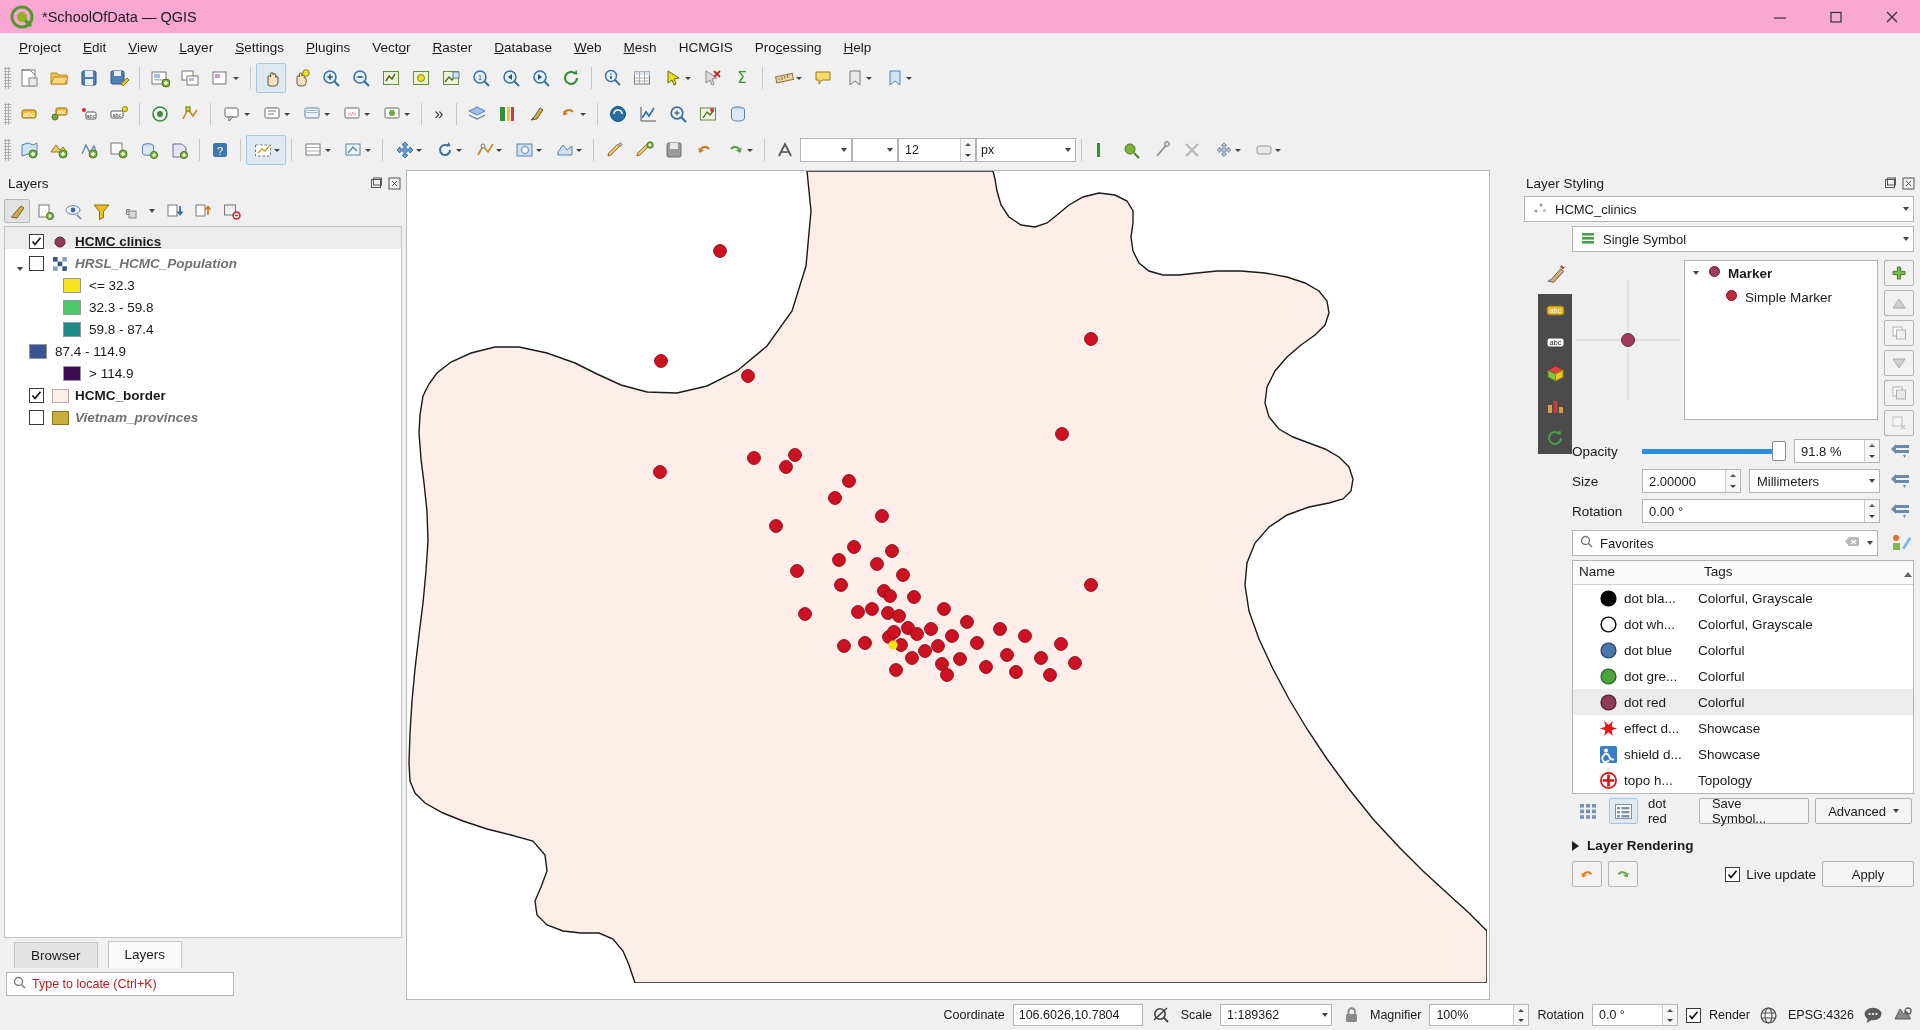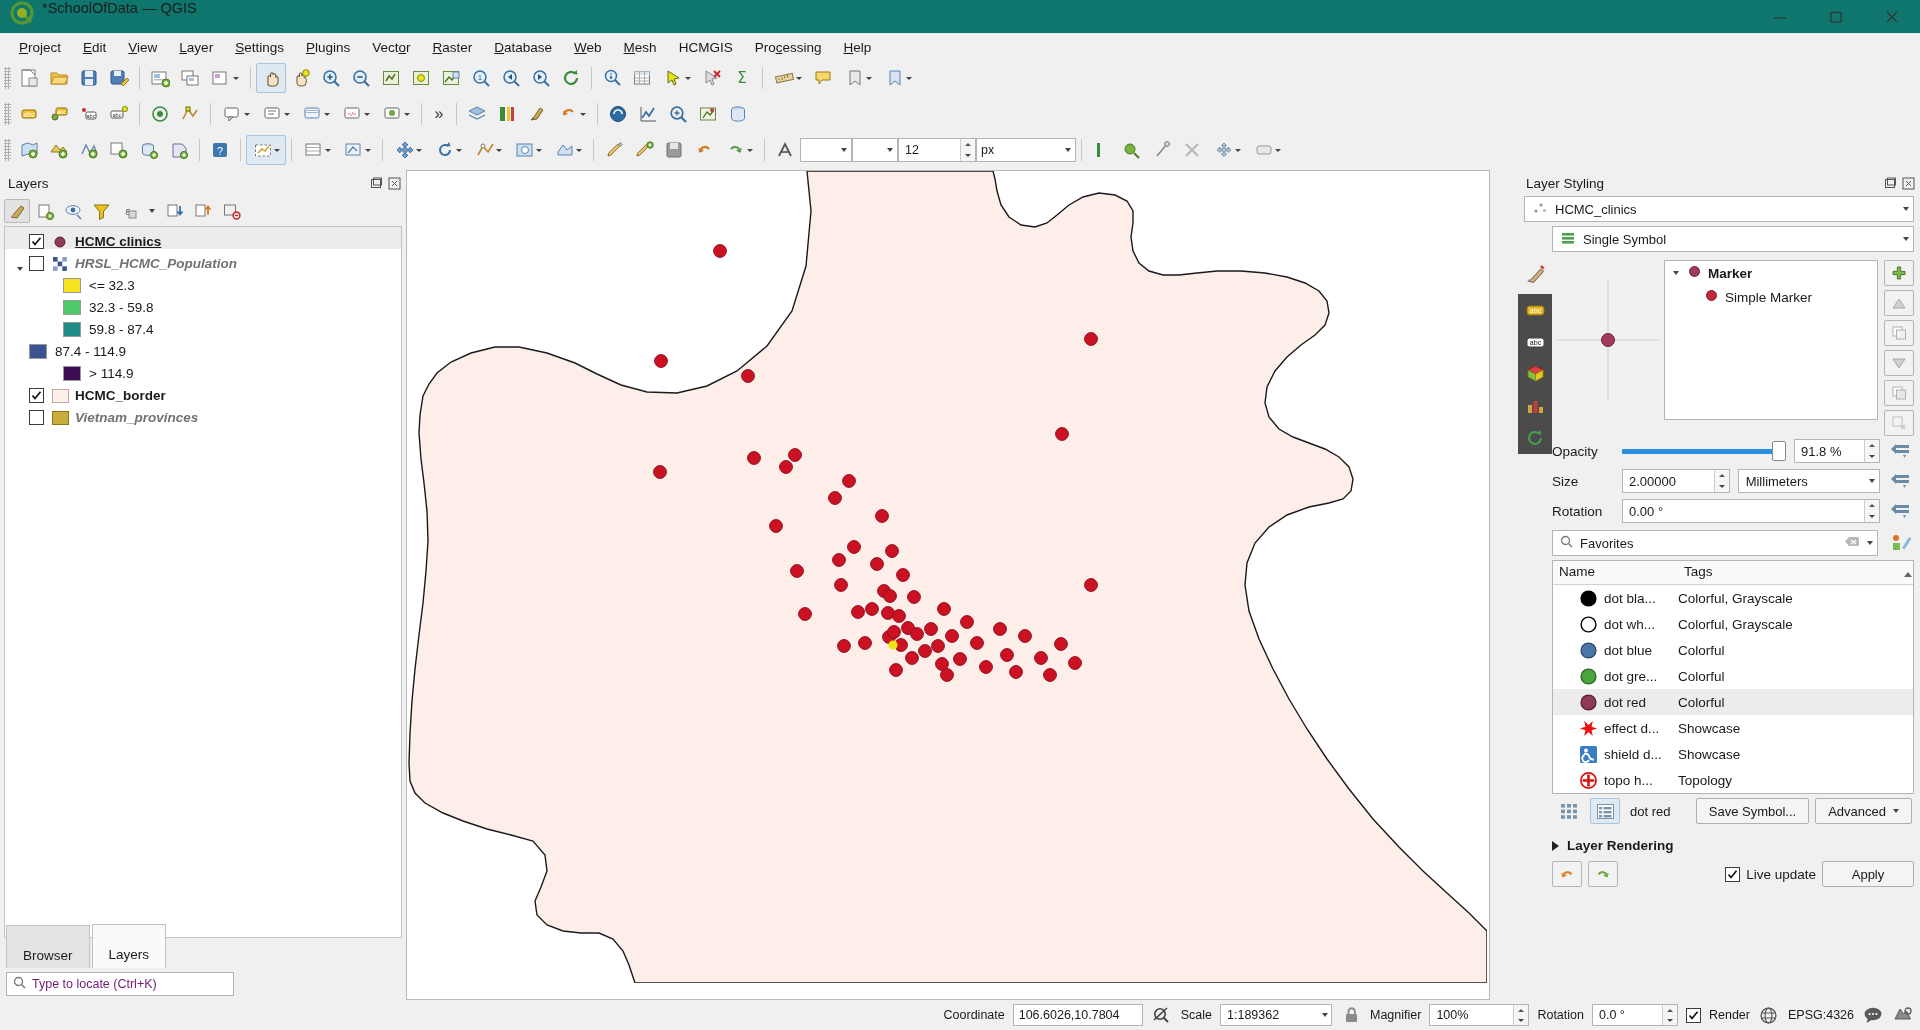--- a/index.html
+++ b/index.html
@@ -9,21 +9,21 @@
     overflow: hidden;
     font-family: "Liberation Sans", sans-serif;
     font-size: 13.5px;
     color: #1a1a1a;
     background: #f0f0f0;
   }
   #app { width: 1920px; height: 1030px; display: flex; flex-direction: column; background:#f0f0f0; }
 
   
   .titlebar {
-    height: 34px; background: #0f766e; display: flex; 
+    height: 34px; background: #f9a8d4; display: flex; align-items: center;
     border-bottom: 1px solid #e6e6e6; flex: none;
   }
   .titlebar .logo { width: 26px; height: 26px; margin-left: 9px; margin-right: 7px; position: relative; flex:none;}
   .titlebar .logo svg { display:block; }
   .titlebar .title { font-size: 14.5px; color: #1b1b1b; flex: 1; }
   .winbtns { display: flex; height: 34px; }
   .winbtn { width: 56px; height: 34px; display: flex; align-items: center; justify-content: center;
             color: #3b3b3b; font-size: 15px; }
 
   
@@ -73,35 +73,35 @@
   .lcheck { width: 15px; height: 15px; border: 1.3px solid #3b3b3b; background: #fff; margin-right: 7px;
             display:flex;align-items:center;justify-content:center; flex:none; }
   .lcheck svg { display:block; }
   .lsym { width: 18px; display:flex; align-items:center; justify-content:center; margin-right:6px; flex:none;}
   .lname { }
   .lname.b { font-weight: bold; }
   .lname.u { text-decoration: underline; }
   .lname.i { font-style: italic; font-weight: bold; color: #727272; }
   .legendswatch { width: 18px; height: 15px; border: 1px solid #999; margin-right: 8px; flex:none;}
   .tabs { height: 30px; display: flex; align-items: flex-end; padding-left: 6px; }
-  .tab { padding: 22px 16px 5px 16px; font-size: 13.5px; border: 1px solid #c3c3c3;
-         background: #e4e4e4; border-bottom: none; margin-right: 2px; }
+  .tab { padding: 5px 16px 5px 16px; font-size: 13.5px; border: 1px solid #c3c3c3;
+         background: #e4e4e4; border-bottom: none; margin-right: 2px; margin-left: 8px; }
   .tab.active { background: #fafafa; padding-bottom: 6px; }
   .locatebar { height: 32px; display: flex; align-items: center; padding-left: 6px; }
   .locateinput { width: 228px; height: 24px; border: 1px solid #b4b4b4; background: #fff;
-                 display: flex; align-items: center; padding-left: 6px; gap: 6px; font-size: 12.5px; color: #701a75; }
+                 display: flex; align-items: center; padding-left: 6px; gap: 6px; font-size: 12.5px; color: #b91c1c; }
 
   
   .mapwrap { flex: 1; min-width: 0; display: flex; flex-direction: column; padding-bottom:0; }
   .canvas { flex: 1; border: 1px solid #b9b9b9; background: #ffffff; position: relative; overflow: hidden; margin:0; }
   .canvas svg { display:block; position:absolute; top:0; left:0; }
 
   
   .rightdock { width: 430px; display: flex; flex-direction: column; background:#f0f0f0; flex:none;padding-left:28px;}
-  .stylebody { flex:1; display: flex; min-height: 0; }
+  .stylebody { flex:1; display: flex; min-height: 0; margin-left: 20px; }
   .vtabcol { width: 34px; display:flex; flex-direction:column; align-items:center; flex:none; padding-top: 36px;}
   .vtab-dark { background: #4b4b4b; width: 34px; display:flex; flex-direction:column; align-items:center;}
   .vtab { width: 34px; height: 32px; display:flex; align-items:center; justify-content:center; }
   .styleright { flex:1; min-width:0; display:flex; flex-direction:column; padding-right: 6px;}
   .combo { height: 26px; border: 1px solid #b4b4b4; background: #fff; display: flex; align-items: center;
            padding: 0 4px 0 7px; font-size: 13px; }
   .combo .cval { flex: 1; white-space: nowrap; overflow: hidden; }
   .symtree { border: 1px solid #b4b4b4; background: #fff; height: 160px; }
   .symrow { display:flex; align-items:center; height: 24px; font-size: 13.5px; }
   .sidebtncol { display:flex; flex-direction:column; gap: 4px; margin-left: 6px; }

